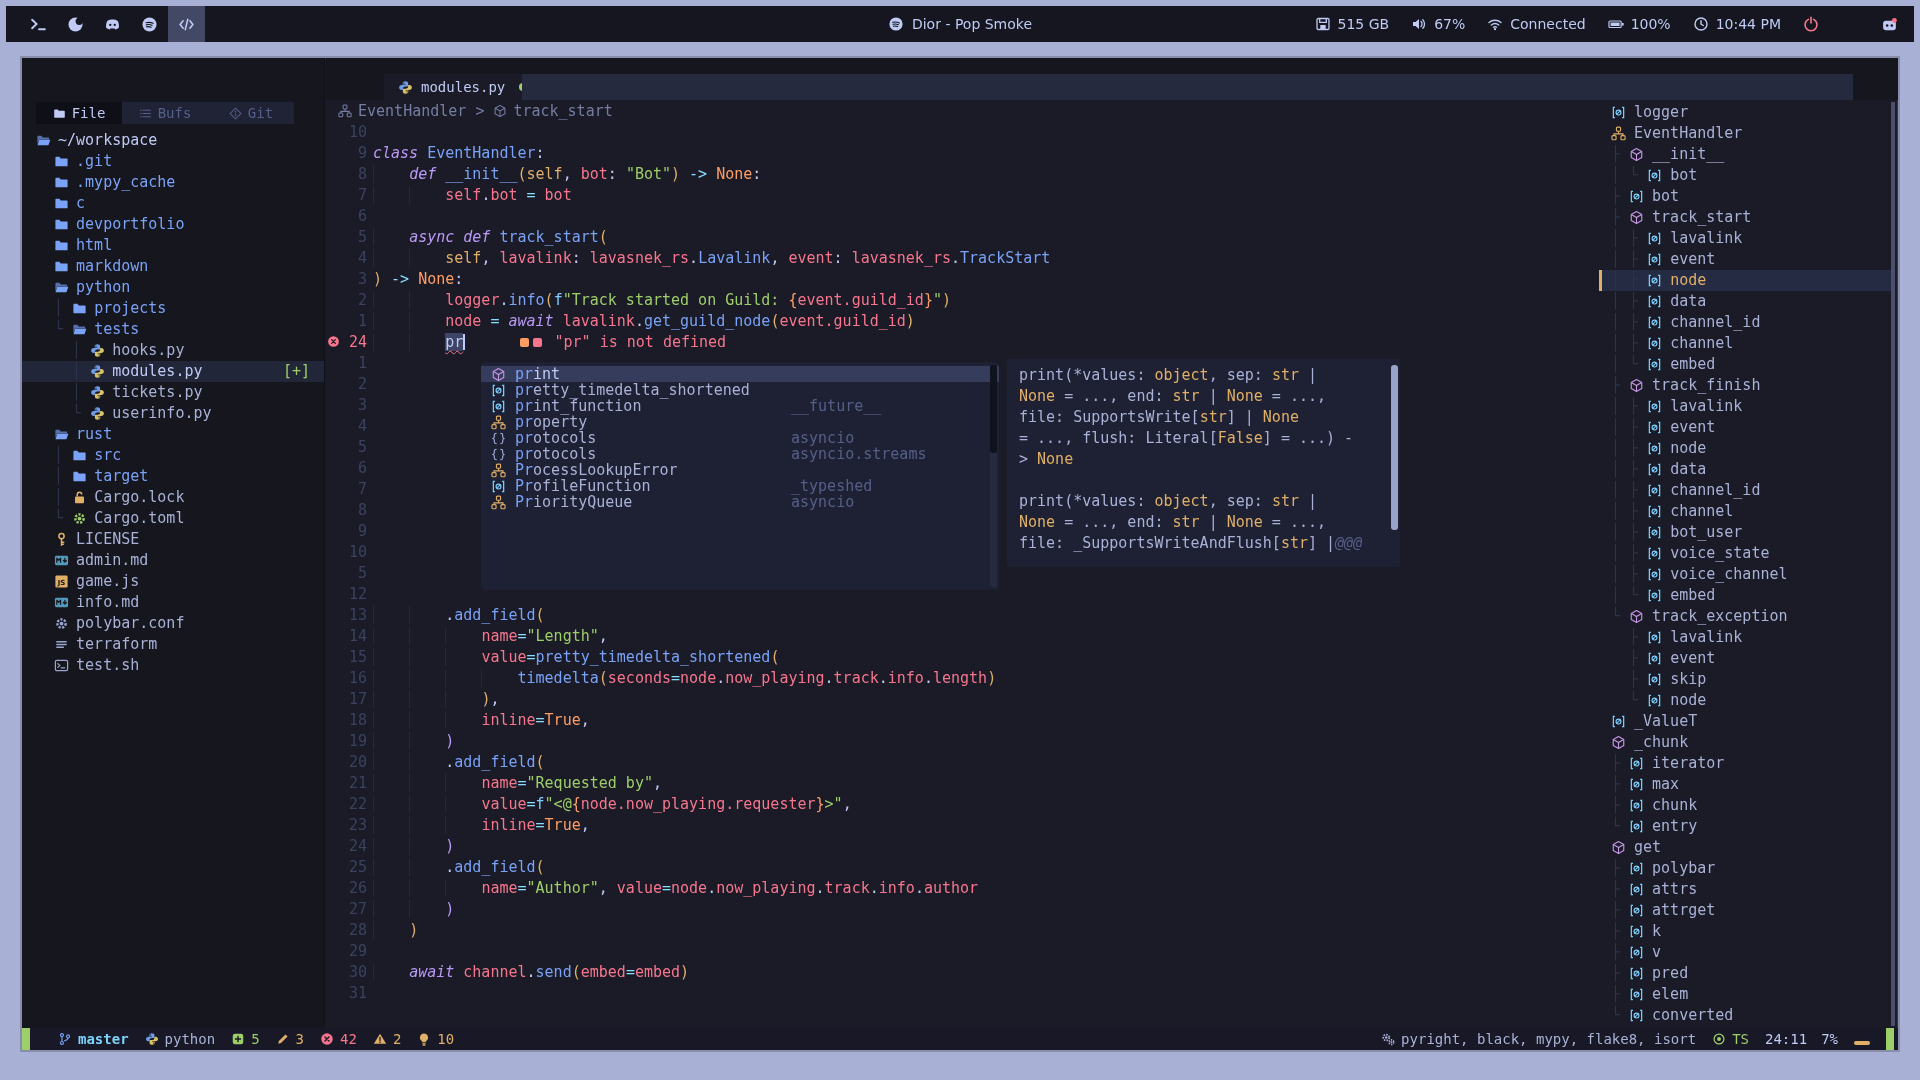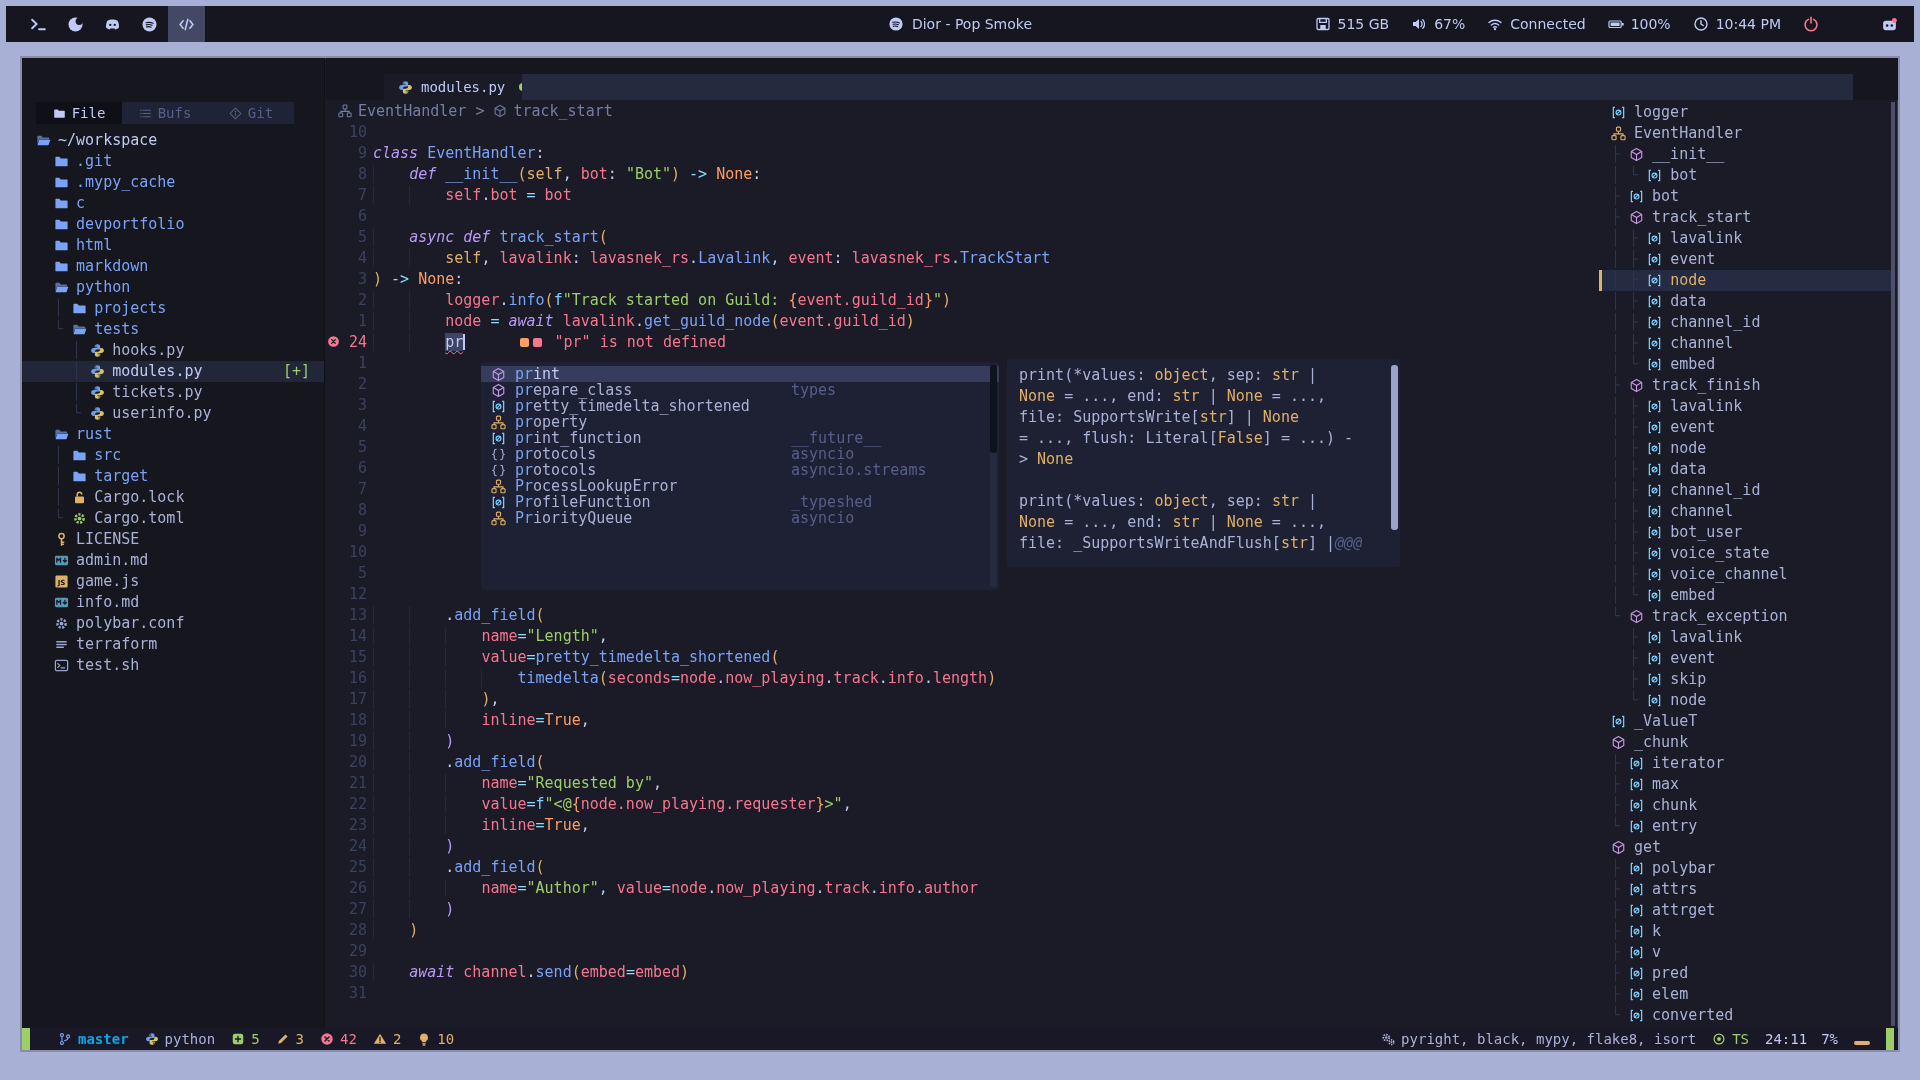--- a/index.html
+++ b/index.html
@@ -105,21 +105,21 @@
   #scrollline{position:absolute;right:3px;top:44px;bottom:24px;width:4px;background:#4a506b}
 
   
   #statusline{position:absolute;left:0;right:0;bottom:0;height:22px;background:#181826;display:flex;align-items:center;
               font-size:14px;color:#a9b1d6;z-index:8}
   .mode-block{width:8px;height:22px;background:#9ece6a;flex:none}
   .sl-left{display:flex;align-items:center;gap:16px;height:100%}
   .sl-right{margin-left:auto;display:flex;align-items:center;gap:16px;height:100%;padding-right:4px}
   .sl-item{display:flex;align-items:center;gap:6px}
   .sl-item .ic{width:14px;height:14px}
-  .sl-item.branch{color:#0ea5e9;font-weight:bold;margin-left:12px}
+  .sl-item.branch{color:#7dd3fc;font-weight:bold;margin-left:12px}
   .sl-item.branch .ic{color:#7aa2f7}
   .sl-item.add{color:#9ece6a}.sl-item.chg{color:#e0af68}
   .sl-item.err{color:#f7768e}.sl-item.warn{color:#e0af68}.sl-item.hint{color:#e0af68}
   .sl-item.ts{color:#9ece6a}
   .sl-item.pos{color:#c0caf5;gap:14px}
   .yellow-dash{width:16px;height:4px;border-radius:2px;background:#e0af68;margin-top:8px}
 </style>
 </head>
 <body>
 
@@ -480,60 +480,50 @@
         <div class="prow sel">
           <span class="ic" style="color:#c796e6;">
             <svg viewBox="0 0 16 16">
               <path d="M8 1.6l5.6 3.2v6.4L8 14.4 2.4 11.2V4.8z" stroke="currentColor" stroke-width="1.2" fill="none" stroke-linejoin="round"></path>
               <path d="M2.6 4.9L8 8l5.4-3.1M8 8v6.2" stroke="currentColor" stroke-width="1.2" fill="none"></path>
             </svg>
           </span>
           <span class="plabel"><span class="match">pr</span>int</span>
         </div>
         <div class="prow">
-          <span class="ic" style="color:#c796e6;">
-            <svg viewBox="0 0 16 16">
-              <path d="M8 1.6l5.6 3.2v6.4L8 14.4 2.4 11.2V4.8z" stroke="currentColor" stroke-width="1.2" fill="none" stroke-linejoin="round"></path>
-              <path d="M2.6 4.9L8 8l5.4-3.1M8 8v6.2" stroke="currentColor" stroke-width="1.2" fill="none"></path>
-            </svg>
-          </span>
-          <span class="plabel"><span class="match">pr</span>epare_class</span>
-          <span class="psrc">types</span>
+          <span class="ic" style="color:#7dcfff;">
+            <svg viewBox="0 0 16 16">
+              <path d="M4.2 2.5H2.5v11h1.7M11.8 2.5h1.7v11h-1.7" stroke="currentColor" stroke-width="1.3" fill="none"></path>
+              <circle cx="8" cy="8" r="2.6" stroke="currentColor" stroke-width="1.2" fill="none"></circle>
+              <path d="M6.1 9.9l3.8-3.8" stroke="currentColor" stroke-width="1.2"></path>
+            </svg>
+          </span>
+          <span class="plabel"><span class="match">pr</span>etty_timedelta_shortened</span>
         </div>
         <div class="prow">
           <span class="ic" style="color:#7dcfff;">
             <svg viewBox="0 0 16 16">
               <path d="M4.2 2.5H2.5v11h1.7M11.8 2.5h1.7v11h-1.7" stroke="currentColor" stroke-width="1.3" fill="none"></path>
               <circle cx="8" cy="8" r="2.6" stroke="currentColor" stroke-width="1.2" fill="none"></circle>
               <path d="M6.1 9.9l3.8-3.8" stroke="currentColor" stroke-width="1.2"></path>
             </svg>
           </span>
-          <span class="plabel"><span class="match">pr</span>etty_timedelta_shortened</span>
+          <span class="plabel"><span class="match">pr</span>int_function</span>
+          <span class="psrc">__future__</span>
         </div>
         <div class="prow">
           <span class="ic" style="color:#e0af68;">
             <svg viewBox="0 0 16 16">
               <rect x="5.8" y="1.2" width="4.4" height="4.4" rx="1" stroke="currentColor" stroke-width="1.2" fill="none"></rect>
               <rect x="1" y="10.2" width="4.4" height="4.4" rx="1" stroke="currentColor" stroke-width="1.2" fill="none"></rect>
               <rect x="10.6" y="10.2" width="4.4" height="4.4" rx="1" stroke="currentColor" stroke-width="1.2" fill="none"></rect>
               <path d="M8 5.6v2.2M3.2 10.2V8.4h9.6v1.8" stroke="currentColor" stroke-width="1.2" fill="none"></path>
             </svg>
           </span>
           <span class="plabel"><span class="match">pr</span>operty</span>
-        </div>
-        <div class="prow">
-          <span class="ic" style="color:#7dcfff;">
-            <svg viewBox="0 0 16 16">
-              <path d="M4.2 2.5H2.5v11h1.7M11.8 2.5h1.7v11h-1.7" stroke="currentColor" stroke-width="1.3" fill="none"></path>
-              <circle cx="8" cy="8" r="2.6" stroke="currentColor" stroke-width="1.2" fill="none"></circle>
-              <path d="M6.1 9.9l3.8-3.8" stroke="currentColor" stroke-width="1.2"></path>
-            </svg>
-          </span>
-          <span class="plabel"><span class="match">pr</span>int_function</span>
-          <span class="psrc">__future__</span>
         </div>
         <div class="prow">
           <span class="ic" style="color:#9aa5ce;">
             <svg viewBox="0 0 16 16">
               <path d="M5.5 2.5c-1.5 0-2 .8-2 2v1.6c0 .9-.4 1.4-1.3 1.9.9.5 1.3 1 1.3 1.9v1.6c0 1.2.5 2 2 2M10.5 2.5c1.5 0 2 .8 2 2v1.6c0 .9.4 1.4 1.3 1.9-.9.5-1.3 1-1.3 1.9v1.6c0 1.2-.5 2-2 2" stroke="currentColor" stroke-width="1.3" fill="none" stroke-linecap="round"></path>
             </svg>
           </span>
           <span class="plabel"><span class="match">pr</span>otocols</span>
           <span class="psrc">asyncio</span>
         </div>

